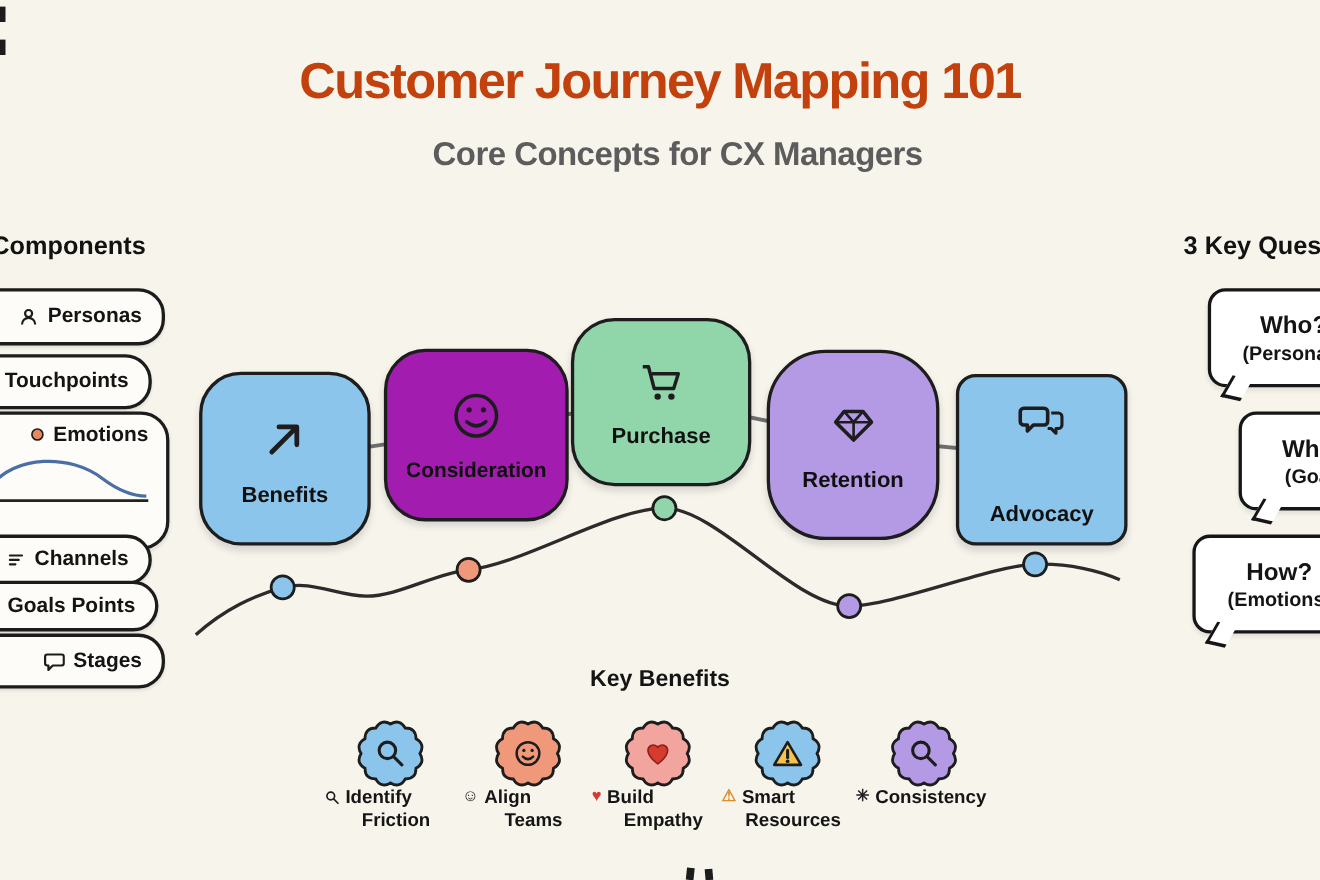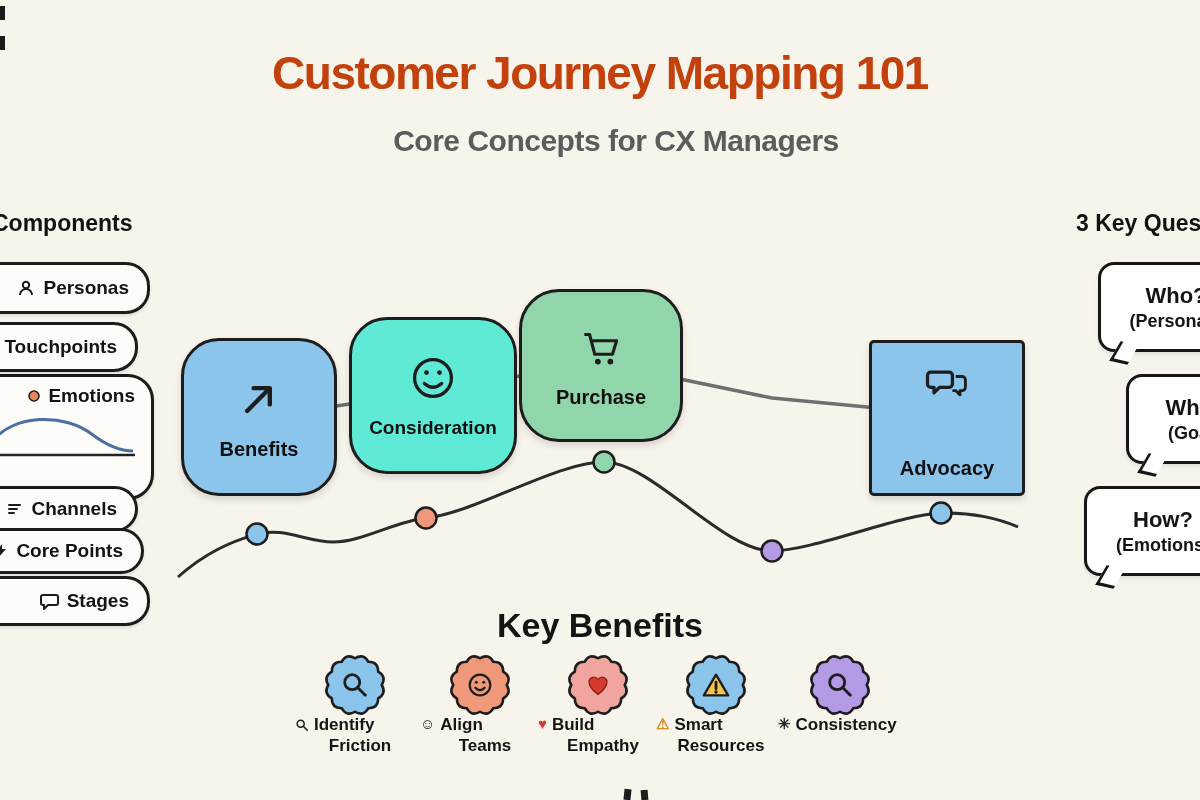--- a/index.html
+++ b/index.html
@@ -36,21 +36,21 @@
   .bubble{position:absolute;background:#ffffff;border:3px solid #161616;border-radius:16px;
     display:flex;flex-direction:column;align-items:center;justify-content:center;gap:2px;
     box-shadow:0 3px 4px rgba(0,0,0,0.08);}
   .bubble::after{content:"";position:absolute;left:13px;bottom:-14px;width:17px;height:17px;
     background:#ffffff;border-left:3px solid #161616;border-bottom:3px solid #161616;
     transform:skewX(-20deg) rotate(12deg);}
   .bubble .q{font-size:22px;font-weight:800;}
   .bubble .q-sub{font-size:18px;font-weight:800;}
   
   .benefits-heading{position:absolute;left:0;top:606px;width:100%;text-align:center;
-    font-size:34px;font-weight:800;margin:0;}
+    font-size:21px;font-weight:800;margin:0;}
   .badge{position:absolute;top:650px;width:70px;height:70px;display:flex;align-items:center;justify-content:center;}
   .badge svg.seal{position:absolute;left:0;top:0;width:70px;height:70px;}
   .badge .badge-icon{position:relative;display:inline-flex;}
   .benefit-label{position:absolute;top:714px;width:130px;text-align:center;
     font-size:17px;font-weight:700;line-height:1.25;color:#151515;}
   .bl-line{display:flex;align-items:center;gap:5px;}
   .bl-glyph{font-size:15px;display:inline-flex;align-items:center;}
   .g-heart{color:#d63b2f;}
   .g-warning{color:#d98f2b;}
   .g-dark{color:#222;}
@@ -105,21 +105,21 @@
     </span>
     <span>Channels</span>
   </div>
 
   <div class="pill" style="left:-44px;top:528px;width:164px;height:40px;">
     <span class="p-icon">
       <svg width="14" height="16" viewBox="0 0 14 16">
           <path d="M8 1 L2 9 h4 l-2 6 8-9 H8 z" fill="#1c1c1c"></path>
         </svg>
     </span>
-    <span>Core Points</span>
+    <span>Goals Points</span>
   </div>
 
   <div class="pill" style="left:-34px;top:576px;width:160px;height:44px;">
     <span class="p-icon">
       <svg width="19" height="17" viewBox="0 0 19 17" fill="none" stroke="#1c1c1c" stroke-width="2" stroke-linejoin="round">
           <path d="M3 2 h13 a2 2 0 0 1 2 2 v6 a2 2 0 0 1 -2 2 h-8 l-4 4 v-4 h-1 a2 2 0 0 1 -2 -2 V4 a2 2 0 0 1 2 -2 z"></path>
         </svg>
     </span>
     <span>Stages</span>
   </div>
@@ -130,21 +130,21 @@
 
   <div class="stage-card" style="left: 181px; top: 338px; width: 150px; height: 152px; border-radius: 38px; background-color: rgb(140, 197, 236);">
     <span>
       <svg width="52" height="52" viewBox="0 0 48 48" fill="none" stroke="#1d1d1d" stroke-width="4" stroke-linecap="round" stroke-linejoin="round">
           <path d="M13 35 L33 15 M19 14 h15 v15"></path>
         </svg>
     </span>
     <span class="stage-label">Benefits</span>
   </div>
 
-  <div class="stage-card" style="left: 349px; top: 317px; width: 162px; height: 151px; border-radius: 38px; background-color: #5eead4;">
+  <div class="stage-card" style="left: 349px; top: 317px; width: 162px; height: 151px; border-radius: 38px; background-color: #a21caf;">
     <span>
       <svg width="52" height="52" viewBox="0 0 48 48" fill="none" stroke="#1d1d1d" stroke-width="3">
           <circle cx="24" cy="24" r="17"></circle>
           <circle cx="18" cy="19" r="2.2" fill="#1d1d1d" stroke="none"></circle>
           <circle cx="30" cy="19" r="2.2" fill="#1d1d1d" stroke="none"></circle>
           <path d="M16 29 q8 7 16 0" stroke-linecap="round"></path>
         </svg>
     </span>
     <span class="stage-label small">Consideration</span>
   </div>
@@ -153,22 +153,31 @@
     <span>
       <svg width="50" height="50" viewBox="0 0 48 48" fill="none" stroke="#1d1d1d" stroke-width="3" stroke-linejoin="round">
           <path d="M8 11 h5 l5 19 h17 l4 -13 H16"></path>
           <circle cx="21" cy="37" r="2.8" fill="#1d1d1d" stroke="none"></circle>
           <circle cx="33" cy="37" r="2.8" fill="#1d1d1d" stroke="none"></circle>
         </svg>
     </span>
     <span class="stage-label">Purchase</span>
   </div>
 
-
-  <div class="stage-card" style="left: 869px; top: 340px; width: 150px; height: 150px; border-radius: 5px; background-color: rgb(140, 197, 236); gap: 44px;">
+  <div class="stage-card" style="left: 697px; top: 318px; width: 151px; height: 167px; border-radius: 54px; background-color: rgb(180, 154, 228);">
+    <span>
+      <svg width="52" height="52" viewBox="0 0 48 48" fill="none" stroke="#1d1d1d" stroke-width="3" stroke-linejoin="round">
+          <path d="M16 13 h16 l7 9 -15 15 -15 -15 z"></path>
+          <path d="M9 22 h30 M16 13 l8 9 8 -9 M24 22 v15" stroke-width="2.2"></path>
+        </svg>
+    </span>
+    <span class="stage-label">Retention</span>
+  </div>
+
+  <div class="stage-card" style="left: 869px; top: 340px; width: 150px; height: 150px; border-radius: 18px; background-color: rgb(140, 197, 236); gap: 44px;">
     <span>
       <svg width="52" height="52" viewBox="0 0 48 48" fill="none" stroke="#1d1d1d" stroke-width="3" stroke-linejoin="round">
           <path d="M9 14 h17 a3 3 0 0 1 3 3 v8 a3 3 0 0 1 -3 3 h-9 l-5 5 v-5 h-3 a3 3 0 0 1 -3 -3 v-8 a3 3 0 0 1 3 -3 z"></path>
           <path d="M32 18 h6 a3 3 0 0 1 3 3 v7 a3 3 0 0 1 -3 3 h-2 v4 l-4 -4 h-3" stroke-width="2.6"></path>
         </svg>
     </span>
     <span class="stage-label">Advocacy</span>
   </div>
 
   <svg class="layer-svg" width="1200" height="800" viewBox="0 0 1200 800">

